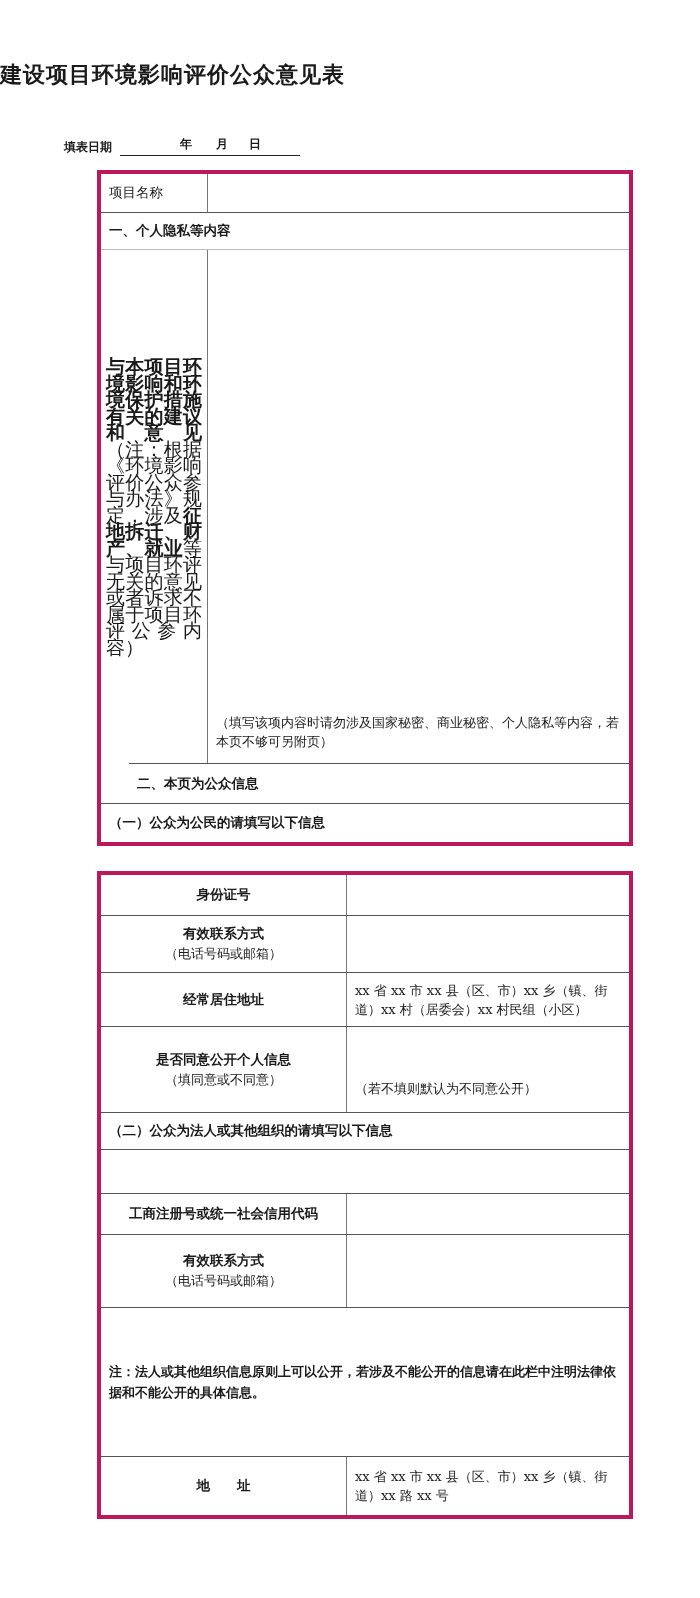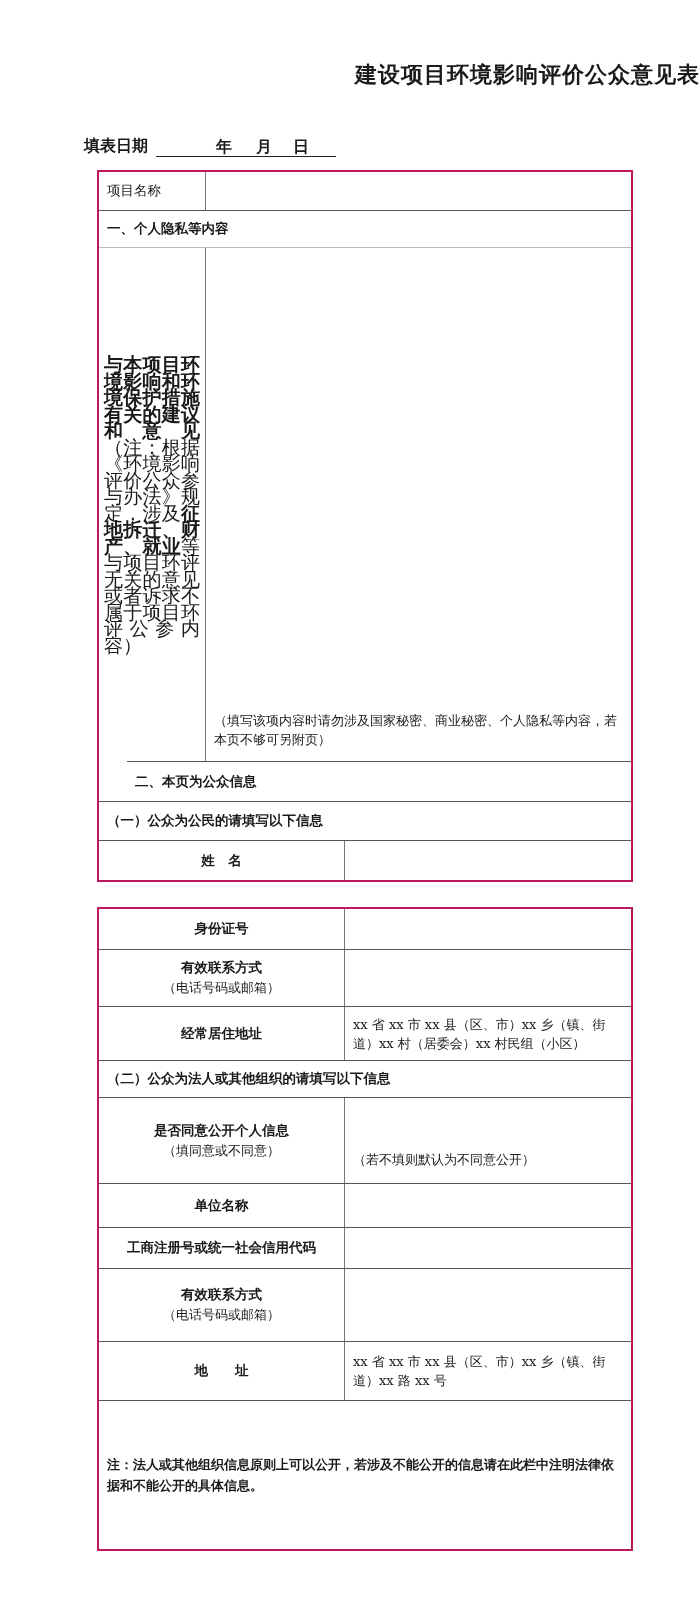--- a/index.html
+++ b/index.html
@@ -3,40 +3,40 @@
 <meta charset="utf-8">
 <style>
   * { margin:0; padding:0; box-sizing:border-box; }
   html,body { background:#ffffff; }
   body {
     width:700px; height:1598px; position:relative;
     font-family:"DejaVu Serif","Liberation Serif",serif;
     color:#1a1a1a;
   }
   .title {
-    padding-top:60px; text-align:right;
+    padding-top:60px; text-align:left;
     font-family:"Liberation Sans","DejaVu Sans",sans-serif;
     font-size:22px; font-weight:bold; letter-spacing:1px;
   }
   .date-line {
-    margin:46px 0 0 84px;
-    font-size:16px; font-weight:bold; height:22px;
+    margin:46px 0 0 64px;
+    font-size:12px; font-weight:bold; height:22px;
   }
   .date-blank {
     display:inline-block; width:180px; margin-left:8px;
     border-bottom:1px solid #222; vertical-align:bottom; height:20px;
   }
   .date-blank .d { display:inline-block; }
   .d-year { margin-left:60px; }
   .d-month { margin-left:24px; }
   .d-day { margin-left:21px; }
 
   .tbl {
     width:536px; margin-left:97px;
-    border:2px solid #be185d; background:#fff;
+    border:4px solid #be185d; background:#fff;
     font-size:13.5px;
   }
   .tbl.block1 { margin-top:12px; }
   .tbl.block2 { margin-top:25px; }
 
   .row { display:flex; border-top:1px solid #555; }
   .row:first-child { border-top:none; }
   .row.light-top { border-top-color:#bcbcbc; }
 
   .c { display:flex; align-items:center; }
@@ -121,24 +121,20 @@
     </div>
     <div class="op-value">
       <div class="op-hint">（填写该项内容时请勿涉及国家秘密、商业秘密、个人隐私等内容，若本页不够可另附页）</div>
     </div>
   </div>
 
   <div class="row sec-row h-sec2">二、本页为公众信息</div>
 
   <div class="row sec-row h-sec1a">（一）公众为公民的请填写以下信息</div>
 
-  <div class="row h-name">
-    <div class="c lbl-wide">姓　名</div>
-    <div class="c val"></div>
-  </div>
 
 </div>
 
 <div class="tbl block2">
 
   <div class="row h-id">
     <div class="c lbl-wide">身份证号</div>
     <div class="c val"></div>
   </div>
 
@@ -150,54 +146,53 @@
     <div class="c val"></div>
   </div>
 
   <div class="row h-addr">
     <div class="c lbl-wide">经常居住地址</div>
     <div class="c val">
       <div class="val-text">xx 省 xx 市 xx 县（区、市）xx 乡（镇、街道）xx 村（居委会）xx 村民组（小区）</div>
     </div>
   </div>
 
-  <div class="row sec-row h-sec2b">（二）公众为法人或其他组织的请填写以下信息</div>
-
   <div class="row h-consent">
     <div class="c lbl-wide">
       <div>是否同意公开个人信息</div>
       <div class="sub">（填同意或不同意）</div>
     </div>
     <div class="consent-val">
       <div class="consent-note">（若不填则默认为不同意公开）</div>
     </div>
   </div>
 
+  <div class="row sec-row h-sec2b">（二）公众为法人或其他组织的请填写以下信息</div>
+
   <div class="row h-org">
-    <div class="c lbl-wide">单位名称</div>
     <div class="c val"></div>
   </div>
 
   <div class="row h-reg">
     <div class="c lbl-wide">工商注册号或统一社会信用代码</div>
     <div class="c val"></div>
   </div>
 
   <div class="row h-contact2">
     <div class="c lbl-wide">
       <div>有效联系方式</div>
       <div class="sub">（电话号码或邮箱）</div>
     </div>
     <div class="c val"></div>
   </div>
 
+  <div class="row h-note">
+    <div class="footer-note-cell">注：法人或其他组织信息原则上可以公开，若涉及不能公开的信息请在此栏中注明法律依据和不能公开的具体信息。</div>
+  </div>
+
   <div class="row h-addr2">
     <div class="c lbl-wide">地　　址</div>
     <div class="c val">
       <div class="val-text">xx 省 xx 市 xx 县（区、市）xx 乡（镇、街道）xx 路 xx 号</div>
     </div>
   </div>
 
-  <div class="row h-note">
-    <div class="footer-note-cell">注：法人或其他组织信息原则上可以公开，若涉及不能公开的信息请在此栏中注明法律依据和不能公开的具体信息。</div>
-  </div>
-
 </div>
 
 </body></html>

